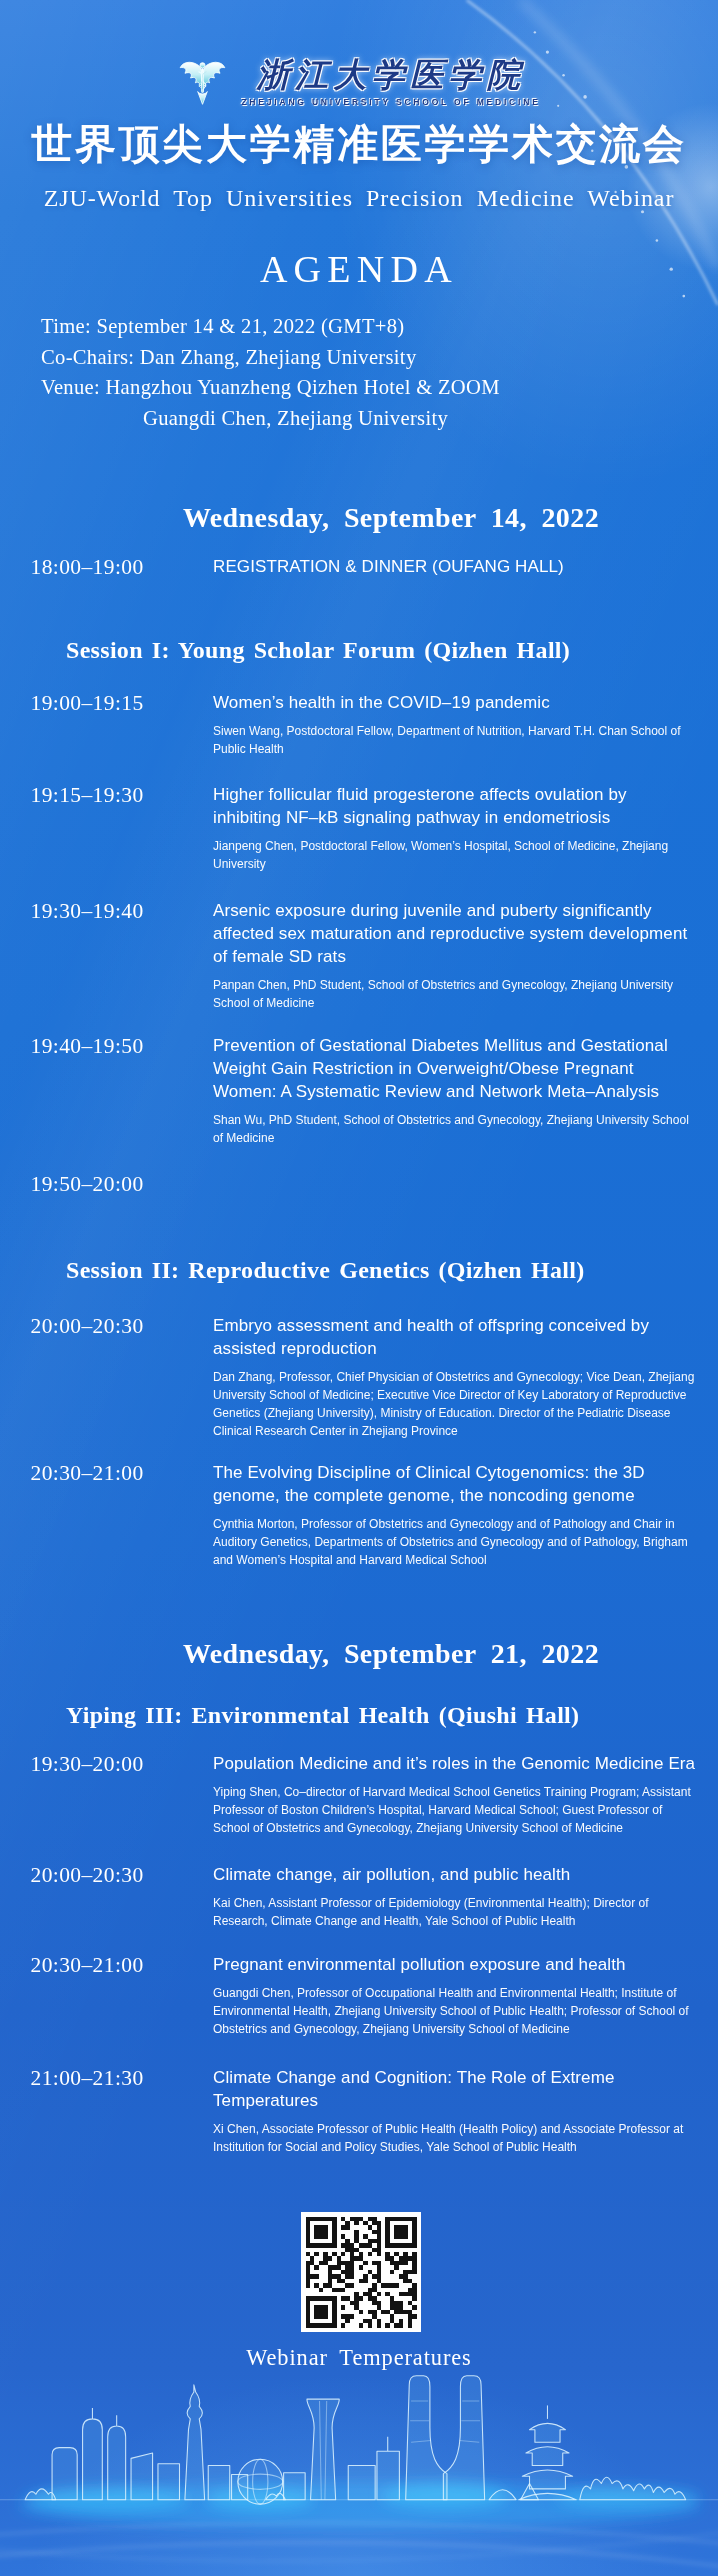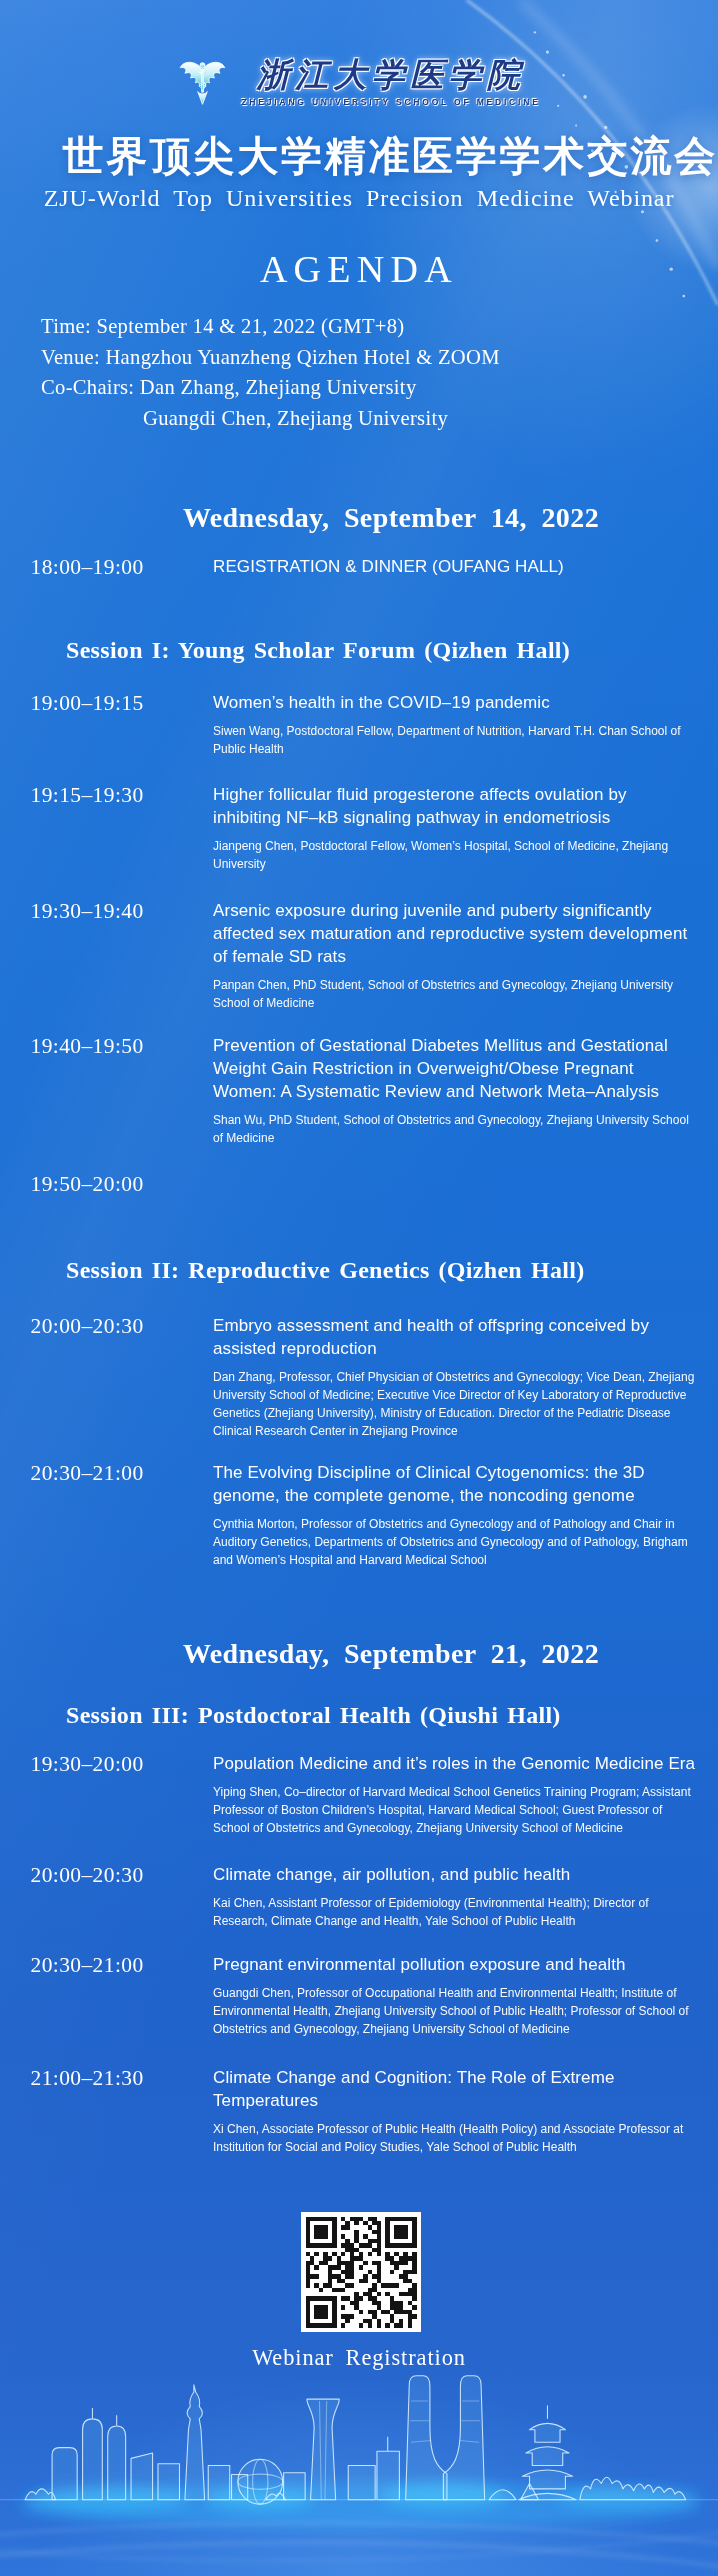--- a/index.html
+++ b/index.html
@@ -19,21 +19,21 @@
   .abs{position:absolute;}
   .ctr{left:0;width:718px;text-align:center;}
 
   
   .logo-row{position:absolute;top:57px;left:0;width:718px;display:flex;justify-content:center;align-items:center;gap:13px;}
   .school-text{text-align:center;}
   .school-cn{font:700 italic 33px/36px "Liberation Serif","DejaVu Serif",serif;color:#1d3a86;letter-spacing:5.4px;
     text-shadow:-0.9px -0.9px 0 rgba(255,255,255,.95),0.9px -0.9px 0 rgba(255,255,255,.95),-0.9px 0.9px 0 rgba(255,255,255,.95),0.9px 0.9px 0 rgba(255,255,255,.95),0 0 6.3px rgba(255,255,255,.85);}
   .school-en{margin-top:3.6px;font:700 8.5px/10.8px "Liberation Sans",sans-serif;color:#1d3a86;letter-spacing:2.8px;
     text-shadow:-0.9px -0.9px 0 rgba(255,255,255,.9),0.9px 0.9px 0 rgba(255,255,255,.9),0 0 3.6px rgba(255,255,255,.8);}
-  .title-cn{top:132px;font:700 41px/48px "Liberation Serif","DejaVu Serif",serif;letter-spacing:2.7px;text-shadow:0 1.8px 9px rgba(8,60,150,.35);text-align:right;}
+  .title-cn{top:120px;font:700 41px/48px "Liberation Serif","DejaVu Serif",serif;letter-spacing:2.7px;text-shadow:0 1.8px 9px rgba(8,60,150,.35);}
   .title-en{top:184px;font:500 24px/29px "Liberation Serif","DejaVu Serif",serif;word-spacing:6.3px;letter-spacing:0.9px;text-shadow:0 0.9px 5.4px rgba(8,60,150,.3);}
 
   .agenda-heading{top:248px;font:500 38px/43px "Liberation Serif","DejaVu Serif",serif;letter-spacing:6.3px;}
   .info{top:311px;left:41px;font:400 20.6px/30.5px "Liberation Serif","DejaVu Serif",serif;letter-spacing:0.3px;}
   .info .indent{padding-left:102px;}
 
   .day-heading{font:600 28px/34px "Liberation Serif","DejaVu Serif",serif;word-spacing:7.2px;letter-spacing:0.4px;padding-left:32px;}
   .session-heading{left:30px;font:600 24px/30.5px "Liberation Serif","DejaVu Serif",serif;word-spacing:2.7px;letter-spacing:0.3px;margin-left:36px;}
 
   .talk{position:absolute;left:0;width:718px;}
@@ -113,22 +113,22 @@
       <div class="school-en">ZHEJIANG UNIVERSITY SCHOOL OF MEDICINE</div>
     </div>
   </div>
 
   <div class="abs ctr title-cn">世界顶尖大学精准医学学术交流会</div>
   <div class="abs ctr title-en">ZJU-World Top Universities Precision Medicine Webinar</div>
 
   <div class="abs ctr agenda-heading">AGENDA</div>
   <div class="abs info">
     <div>Time: September 14 &amp; 21, 2022 (GMT+8)</div>
+    <div>Co-Chairs: Dan Zhang, Zhejiang University</div>
     <div>Venue: Hangzhou Yuanzheng Qizhen Hotel &amp; ZOOM</div>
-    <div>Co-Chairs: Dan Zhang, Zhejiang University</div>
     <div class="indent">Guangdi Chen, Zhejiang University</div>
   </div>
 
   <div class="abs ctr day-heading" style="top:501px">Wednesday, September 14, 2022</div>
 
   <div class="talk" style="top:555px">
     <span class="time">18:00–19:00</span>
     <div class="tcontent">
         <div class="ttitle">REGISTRATION &amp; DINNER (OUFANG HALL)</div>
       </div>
@@ -184,21 +184,21 @@
 
   <div class="talk" style="top:1461px">
     <span class="time">20:30–21:00</span>
     <div class="tcontent">
       <div class="ttitle">The Evolving Discipline of Clinical Cytogenomics:  the 3D genome, the complete genome, the noncoding genome</div>
       <div class="tspeaker">Cynthia Morton, Professor of Obstetrics and Gynecology and of Pathology and Chair in Auditory Genetics, Departments of Obstetrics and Gynecology and of Pathology, Brigham and Women’s Hospital and Harvard Medical School</div>
     </div>
   </div>
 
   <div class="abs ctr day-heading" style="top:1637px">Wednesday, September 21, 2022</div>
-  <div class="abs session-heading" style="top:1700px">Session III: Postdoctoral Health (Qiushi Hall)</div>
+  <div class="abs session-heading" style="top:1700px">Yiping III: Environmental Health (Qiushi Hall)</div>
 
   <div class="talk" style="top:1752px">
     <span class="time">19:30–20:00</span>
     <div class="tcontent">
       <div class="ttitle">Population Medicine and it’s roles in the Genomic Medicine Era</div>
       <div class="tspeaker">Yiping Shen, Co–director of Harvard Medical School Genetics Training Program; Assistant Professor of Boston Children’s Hospital, Harvard Medical School; Guest Professor of School of Obstetrics and Gynecology, Zhejiang University School of Medicine</div>
     </div>
   </div>
 
   <div class="talk" style="top:1863px">
@@ -847,21 +847,21 @@
         <i></i>
         <i class="b"></i>
         <i></i>
         <i class="b"></i>
         <i class="b"></i>
         <i></i>
         <i class="b"></i>
         <i></i>
       </div>
     </div>
-  <div class="abs ctr qr-label">Webinar Registration</div>
+  <div class="abs ctr qr-label">Webinar Temperatures</div>
 
   <svg class="skyline-svg" width="718" height="211" viewBox="0 0 800 235">
     <defs>
       <filter id="sb" x="-60%" y="-60%" width="220%" height="220%">
           <feGaussianBlur stdDeviation="8"></feGaussianBlur>
         </filter>
       <filter id="sb2" x="-60%" y="-60%" width="220%" height="220%">
           <feGaussianBlur stdDeviation="3"></feGaussianBlur>
         </filter>
     </defs>

